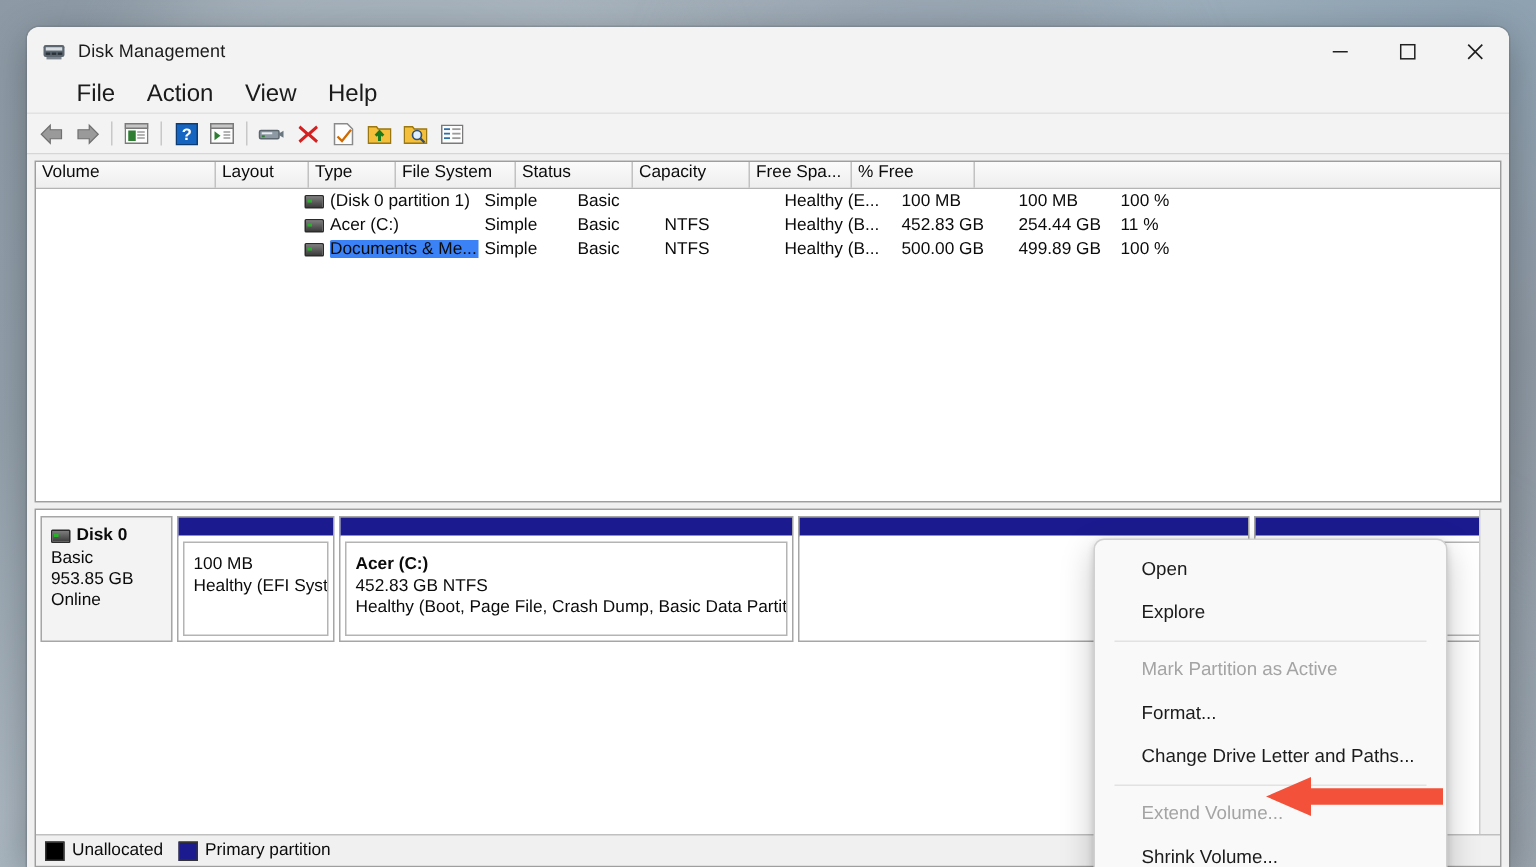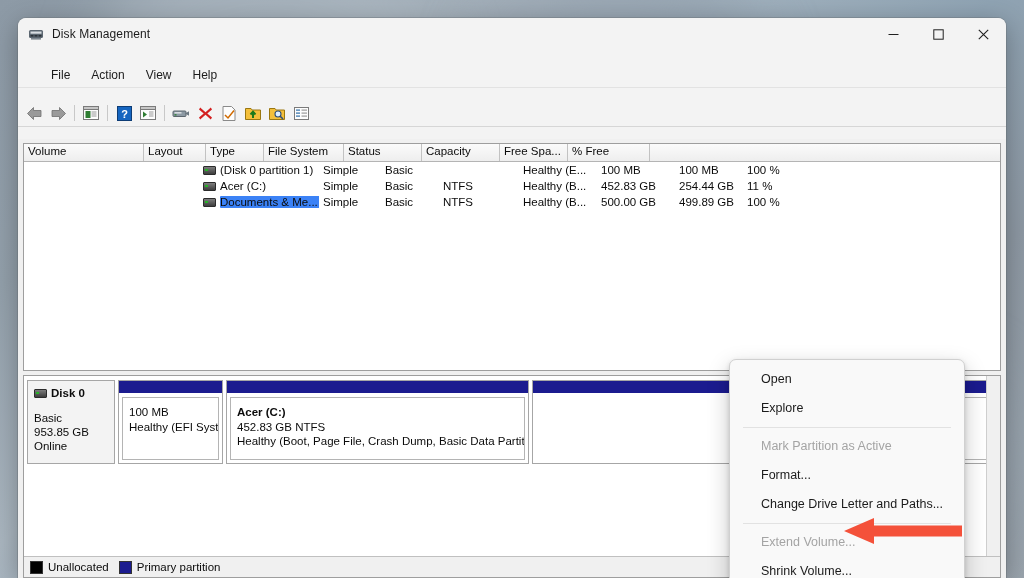--- a/index.html
+++ b/index.html
@@ -22,21 +22,21 @@
   .blob3 { left: 620px; top: 330px; width: 420px; height: 260px; background: #9aa6b1; }
 
   
   .window {
     position: absolute; left: 18px; top: 18px;
     width: 988px; height: 560px;
     background: #f3f3f3;
     border-radius: 8px 8px 0 0;
     box-shadow: 0 6px 26px rgba(0,0,0,.30), 0 0 0 1px rgba(120,128,136,.45);
     overflow: hidden;
-    display: flex; flex-direction: column; gap: 12px;
+    display: flex; flex-direction: column;
   }
   .titlebar {
     height: 32px; background: #f3f3f3;
     display: flex; align-items: center;
     flex: 0 0 32px;
     border-radius: 8px 8px 0 0;
   }
   .title-icon {
     width: 16px; height: 16px; margin: 0 8px 0 10px;
     position: relative; flex: 0 0 16px;
@@ -49,21 +49,21 @@
     font-size: 11px; color: #202020; cursor: default;
   }
 
   
   .menubar {
     height: 25px; flex: 0 0 25px;
     background: #f3f3f3; display: flex; align-items: center;
     padding-left: 24px; border-bottom: 1px solid #e2e2e2;
   }
   .menuitem {
-    font-size: 12px; color: #1b1b1b;
+    font-size: 16px; color: #1b1b1b;
     padding: 3px 9px; margin-right: 3px; cursor: default;
   }
 
   
   .toolbar {
     height: 26px; flex: 0 0 26px;
     background: #f3f3f3; display: flex; align-items: center;
     padding-left: 4px; border-bottom: 1px solid #d6d6d6;
   }
   .tb-btn {
@@ -139,21 +139,21 @@
   }
   .disk-info {
     width: 88px; flex: 0 0 88px;
     border: 1px solid #a6a6a6;
     background: #f3f3f3;
     font-size: 11.5px; color: #0b0b0b;
     padding: 5px 0 0 6px; box-sizing: border-box;
     line-height: 14px;
   }
   .disk-info .dtitle {
-    font-weight: bold; display: flex; align-items: center; margin-bottom: 11px;
+    font-weight: bold; display: flex; align-items: center; margin-bottom: 1px;
   }
   .parts { display: flex; flex: 1 1 auto; margin-left: 3px; }
   .part {
     box-sizing: border-box;
     border: 1px solid #a6a6a6;
     background: #ffffff;
     margin-right: 3px;
     display: flex; flex-direction: column;
     position: relative;
   }

